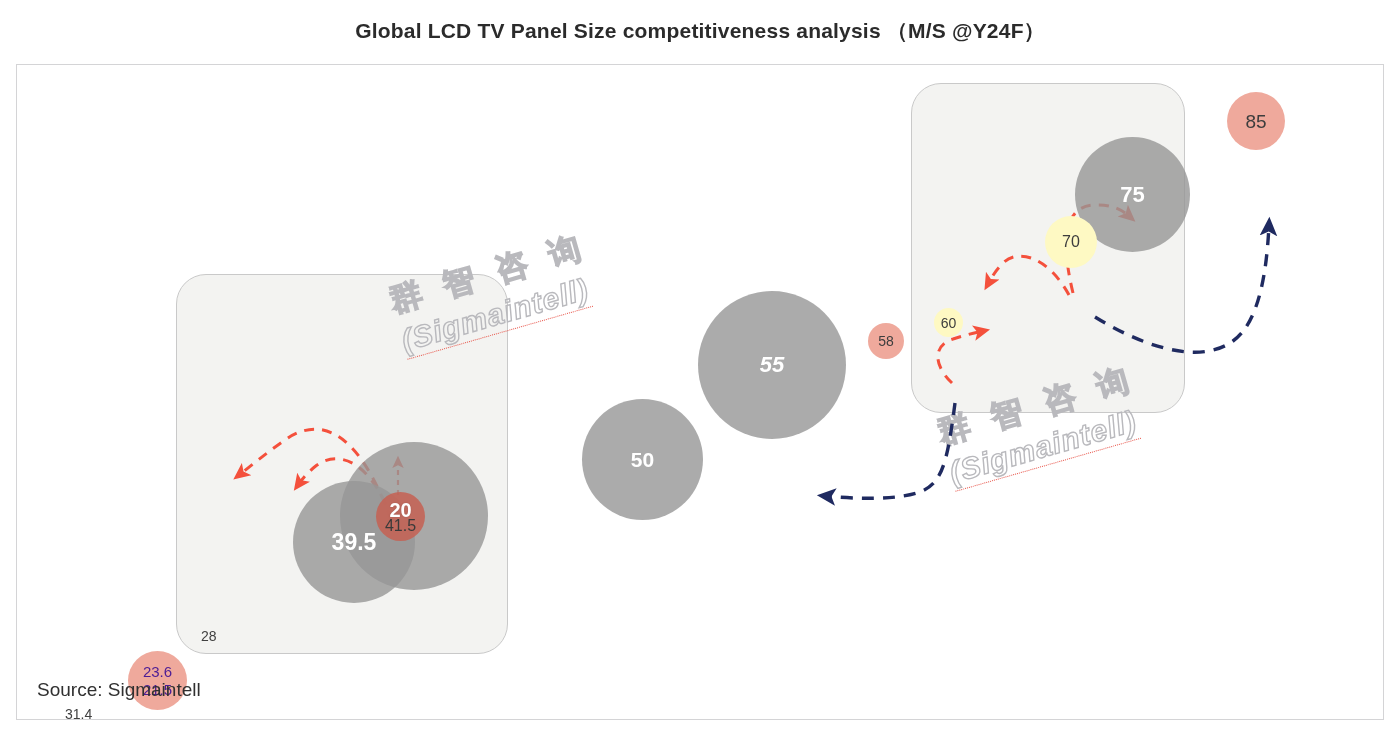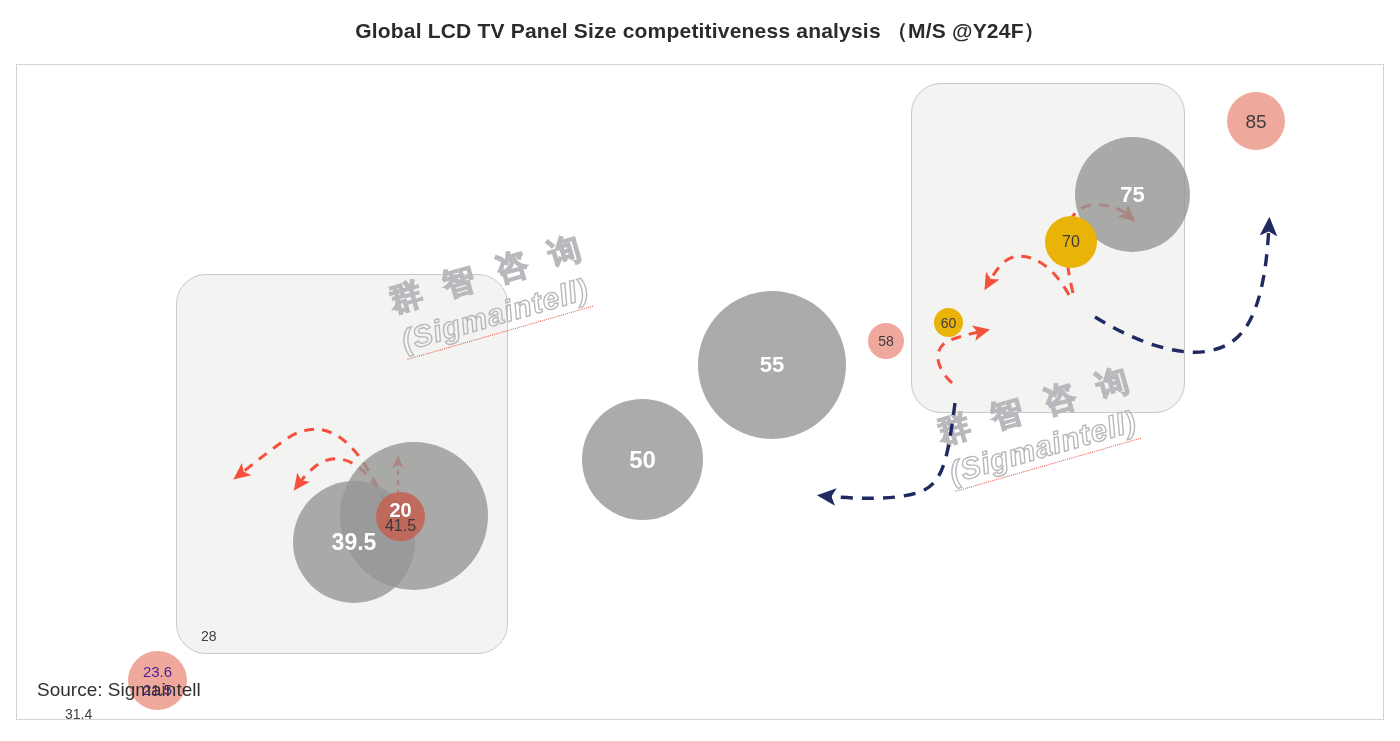--- a/index.html
+++ b/index.html
@@ -78,21 +78,21 @@
   .bubble-gray {
     background: rgba(150,150,150,0.80);
     color: #ffffff;
     font-weight: bold;
   }
   .bubble-pink {
     background: #efa99c;
     color: #3d3d3d;
   }
   .bubble-coral {
-    background: #eab308;
+    background: #fef9c3;
     color: #3d3d3d;
   }
   .bubble-brick {
     background: rgba(197,96,82,0.85);
   }
 
   
   .tick-label {
     position: absolute;
     color: #404040;
@@ -220,25 +220,25 @@
 
     <div class="tick-label" id="lbl-28" style="left:184px; top:563px;">28</div>
 
     <div class="bubble bubble-pink two-line" id="bub-236" style="left:111px; top:586px; width:59px; height:59px;">
       <div>23.6</div>
       <div>21.5</div>
     </div>
 
     <div class="tick-label" id="lbl-185" style="left:48px; top:641px;">31.4</div>
 
-    <div class="bubble bubble-gray" id="bub-50" style="left:565px; top:334px; width:121px; height:121px; font-size:24px;">
+    <div class="bubble bubble-gray" id="bub-50" style="left:565px; top:334px; width:121px; height:121px; font-size:21px;">
       <span>50</span>
     </div>
 
-    <div class="bubble bubble-gray" id="bub-55" style="left:681px; top:226px; width:148px; height:148px; font-size:22px;">
+    <div class="bubble bubble-gray" id="bub-55" style="left:681px; top:226px; width:148px; height:148px; font-size:22px;font-style:italic;">
       <span>55</span>
     </div>
 
     <div class="bubble bubble-pink" id="bub-58" style="left:851px; top:258px; width:36px; height:36px; font-size:14px;">
       <span>58</span>
     </div>
 
 
     <div class="bubble bubble-gray" id="bub-75" style="left:1058px; top:72px; width:115px; height:115px; font-size:22px;">
       <span>75</span>

